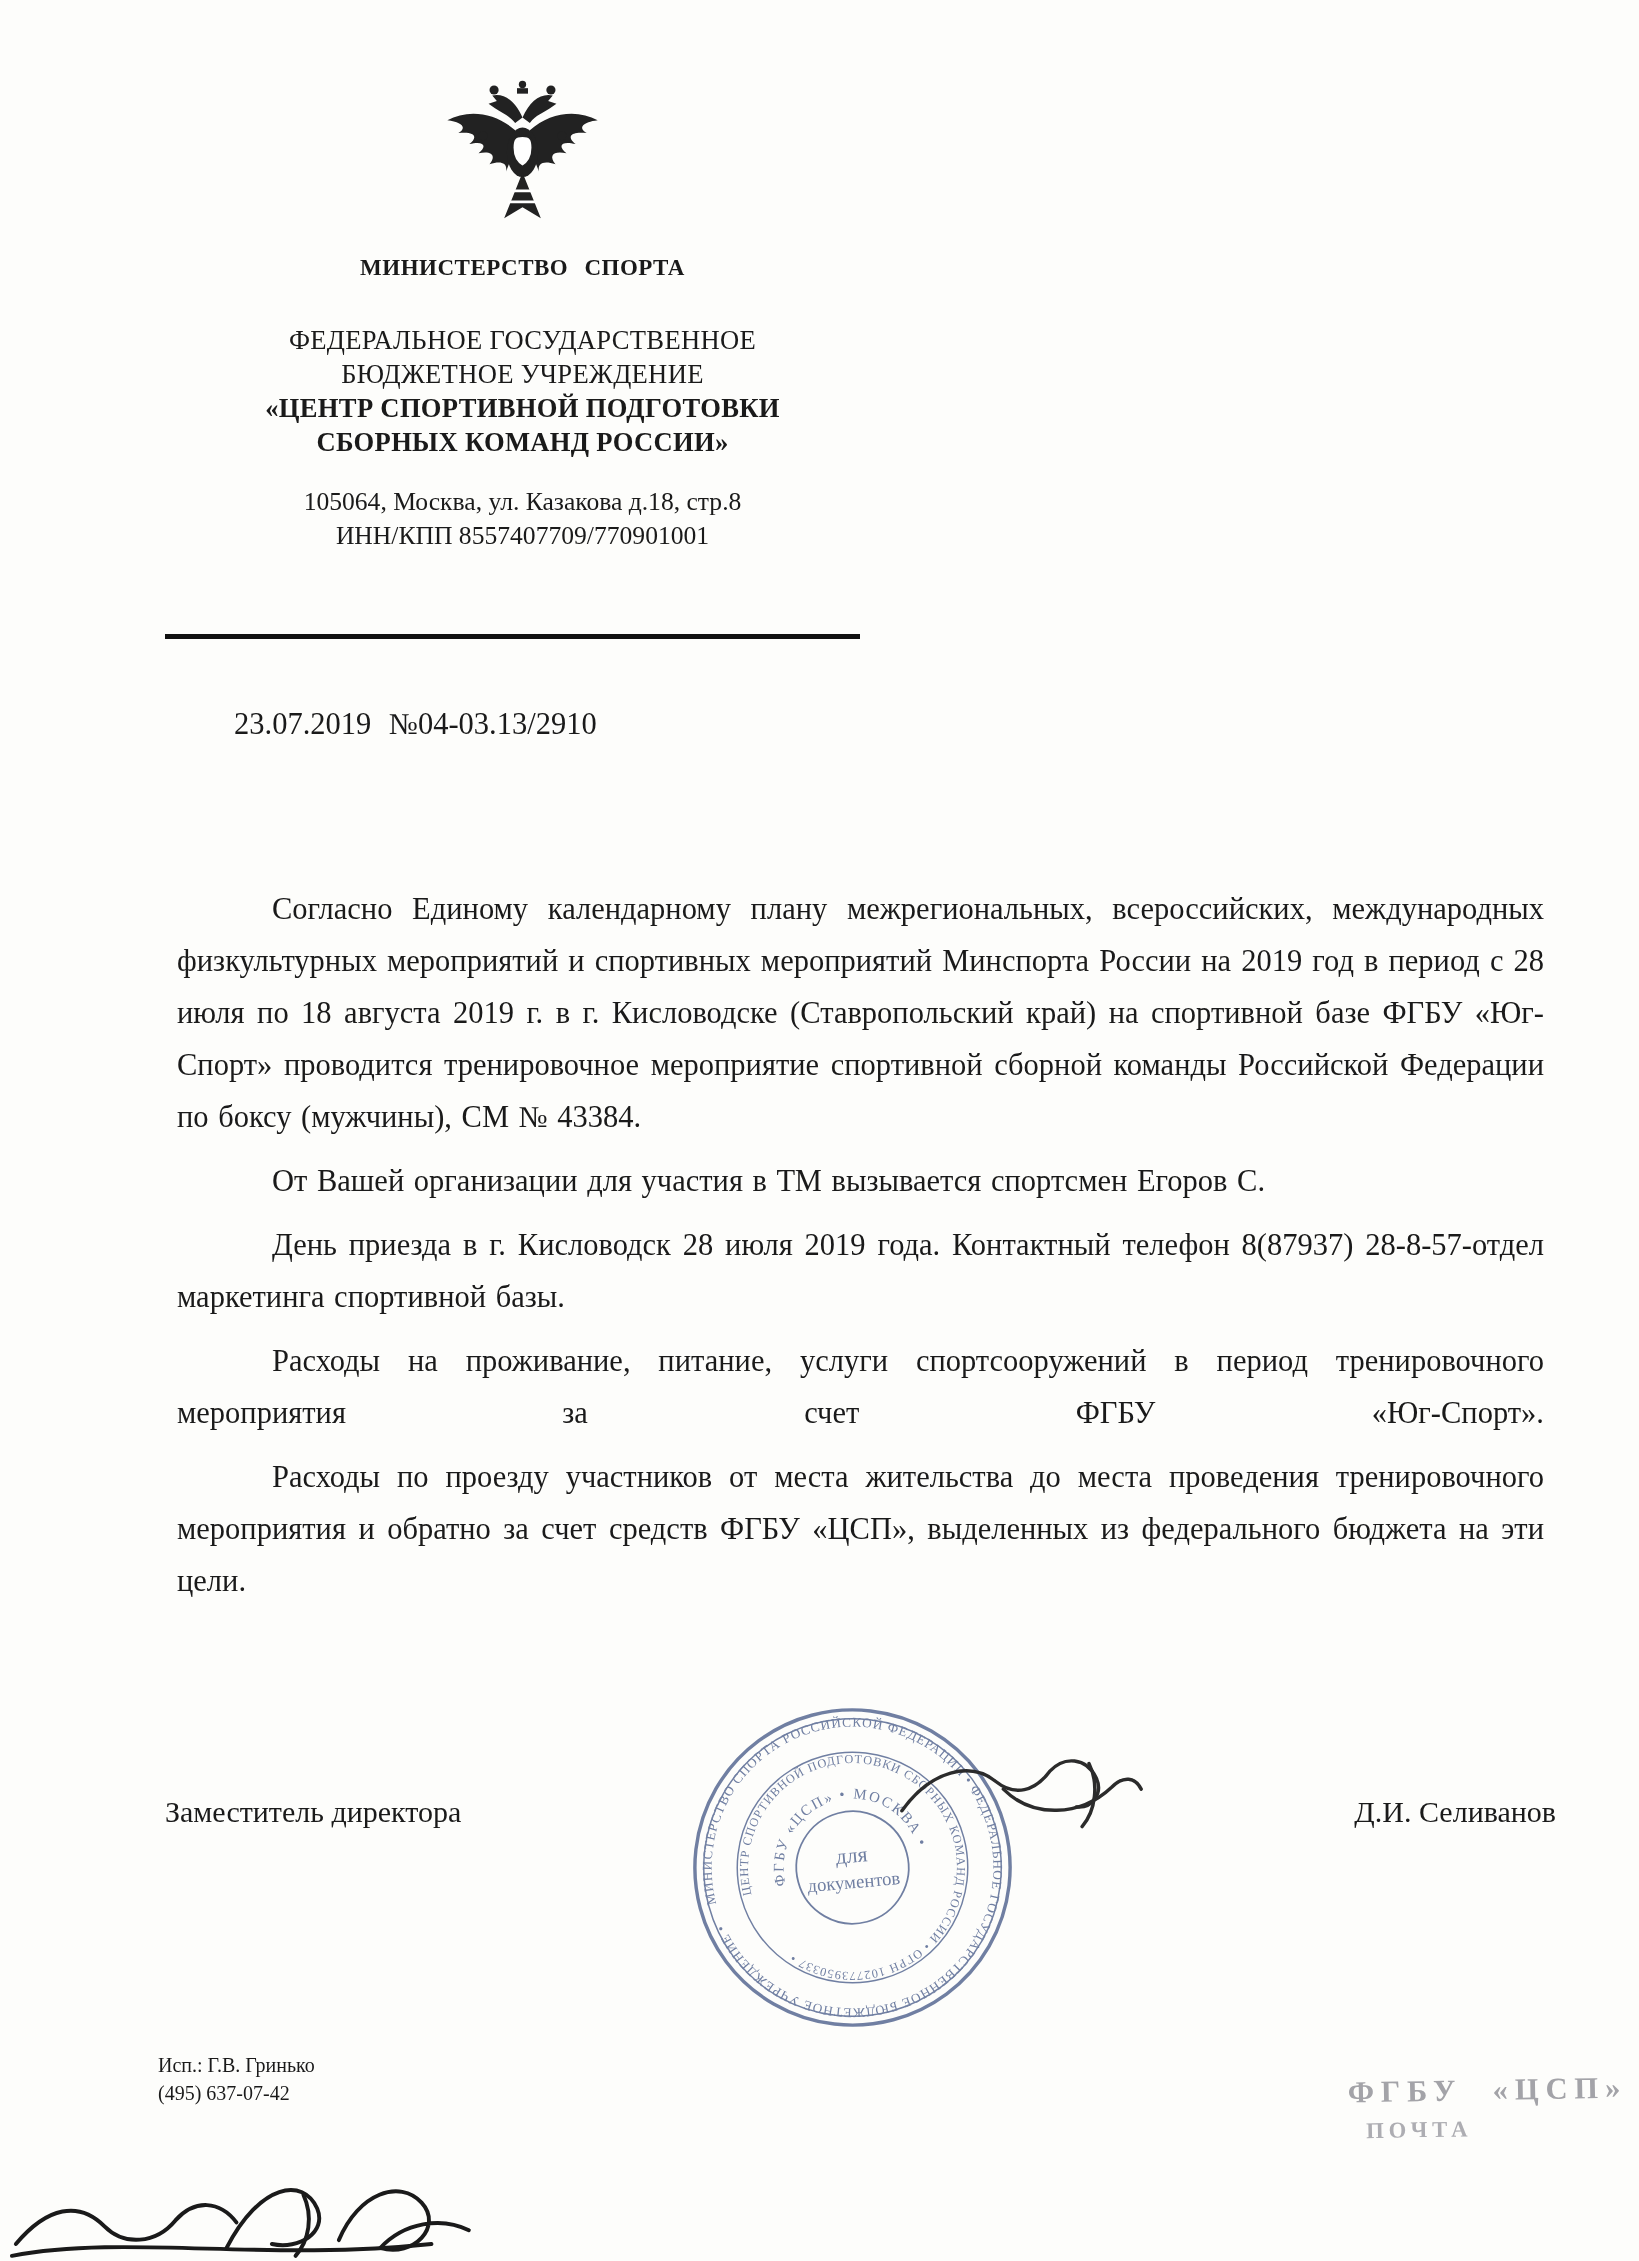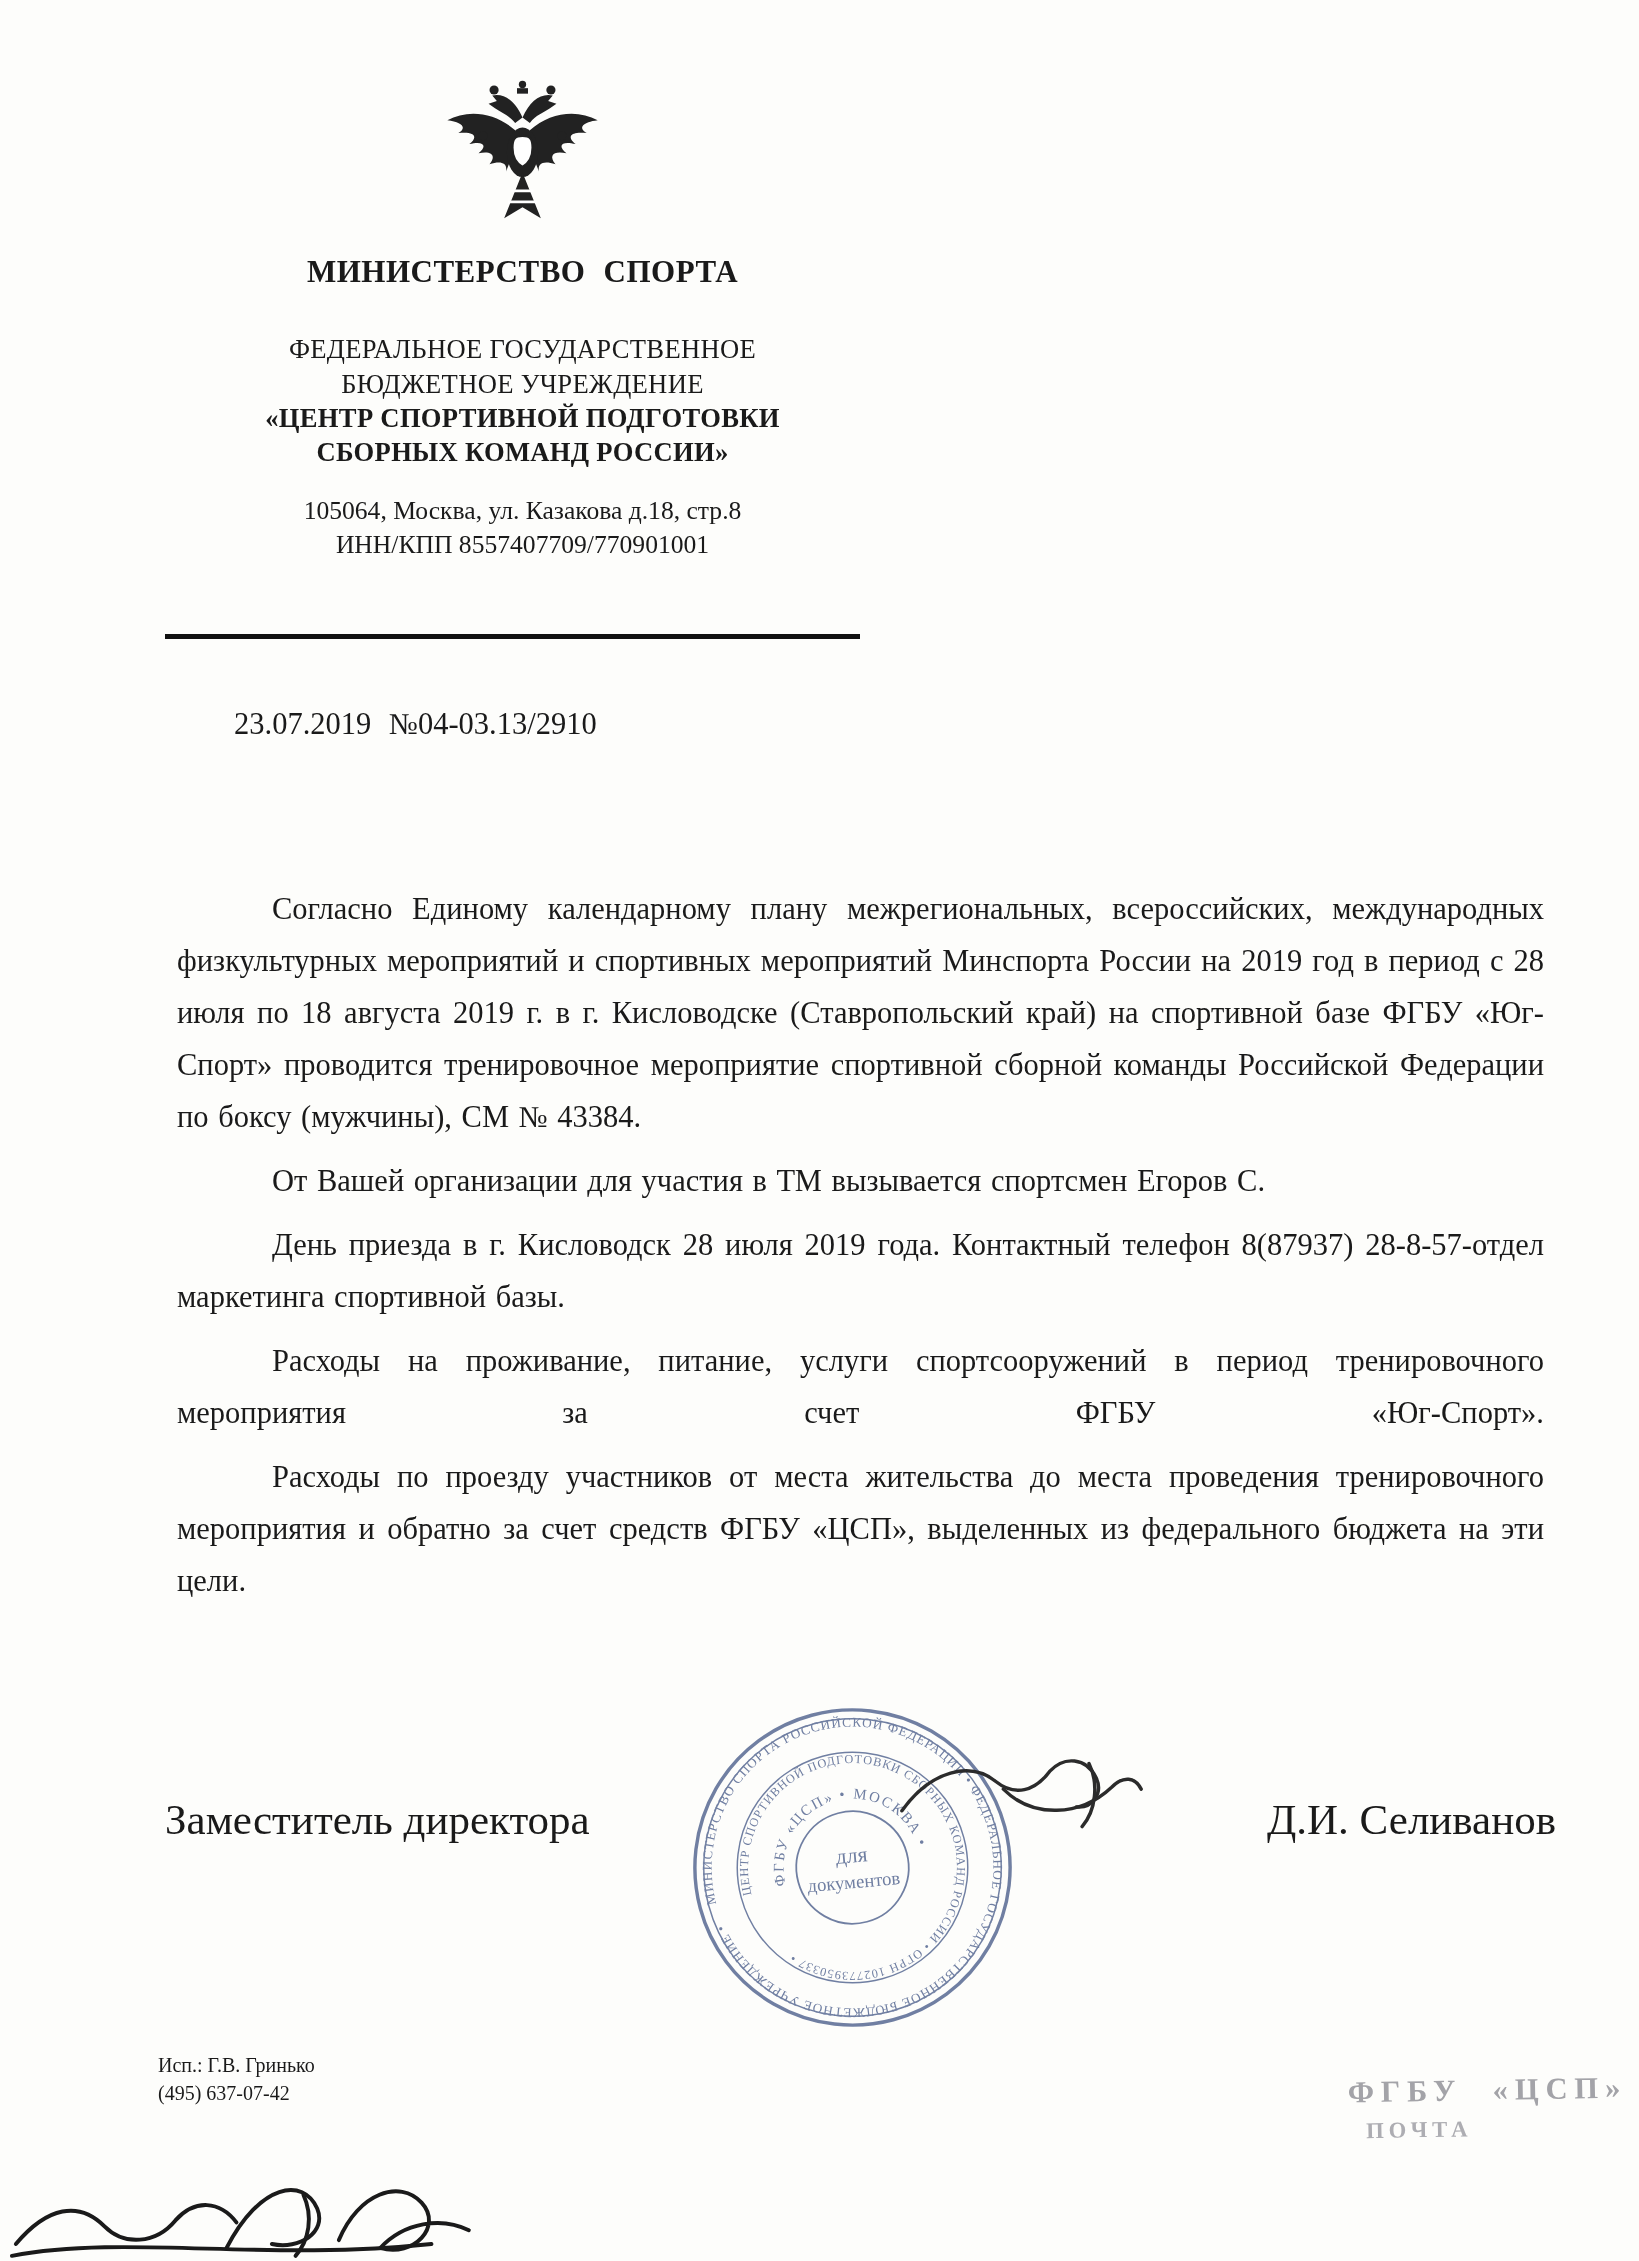--- a/index.html
+++ b/index.html
@@ -8,38 +8,38 @@
     width:1639px;height:2262px;
     background:#fdfdfb;
     font-family:"Liberation Serif","DejaVu Serif",serif;
     color:#1a1a1a;
     overflow:hidden;
     margin:0 auto;
   }
   
   .sender{position:absolute;left:148px;top:77px;width:749px;text-align:center;}
   .emblem{height:167px;display:flex;justify-content:center;align-items:flex-end;}
-  .ministry{margin-top:9.9px;font-weight:bold;font-size:31px;line-height:1.18;letter-spacing:0.5px;word-spacing:9.9px;}
+  .ministry{margin-top:9.9px;font-weight:bold;font-size:23px;line-height:1.18;letter-spacing:0.5px;word-spacing:9.9px;}
   .orgname{margin-top:42px;font-size:26.6px;line-height:1.28;letter-spacing:0.3px;}
   .orgname .b{font-weight:bold;}
   .addr{margin-top:25.6px;font-size:25.6px;line-height:1.32;}
   
   .recipient{position:absolute;left:1072px;top:347px;width:493px;font-size:33px;line-height:1.35;}
   
   .rule{position:absolute;left:165px;top:634px;width:695px;height:4.9px;background:#111;}
   .ref{
     position:absolute;left:234px;top:707px;font-size:30.5px;word-spacing:9.9px;
     text-decoration-thickness:2px;text-underline-offset:6.9px;
   }
   
   .body{position:absolute;left:165px;top:871px;width:1391px;font-size:30.5px;line-height:52px;}
   .body p{margin:12px;text-align:justify;text-indent:95px;word-spacing:2px;}
   .body p.spread-last{text-align-last:justify;}
   
-  .sig-row{position:absolute;left:165px;top:1795px;width:1391px;display:flex;justify-content:space-between;font-size:43px;gap:12px;}
+  .sig-row{position:absolute;left:165px;top:1795px;width:1391px;display:flex;justify-content:space-between;font-size:30px;gap:12px;}
   
   .stamp{position:absolute;left:688px;top:1703px;width:329px;height:329px;opacity:.88;}
   .stamp text{font-family:"Liberation Serif","DejaVu Serif",serif;}
   .sig-over{position:absolute;left:887px;top:1734px;width:276px;height:128px;}
   
   .executor{position:absolute;left:158px;top:2051px;font-size:20px;line-height:1.4;}
   .postmark{
     position:absolute;left:1348px;top:2073px;color:#94949a;font-weight:bold;
     transform:rotate(-1deg);opacity:.85;
   }

